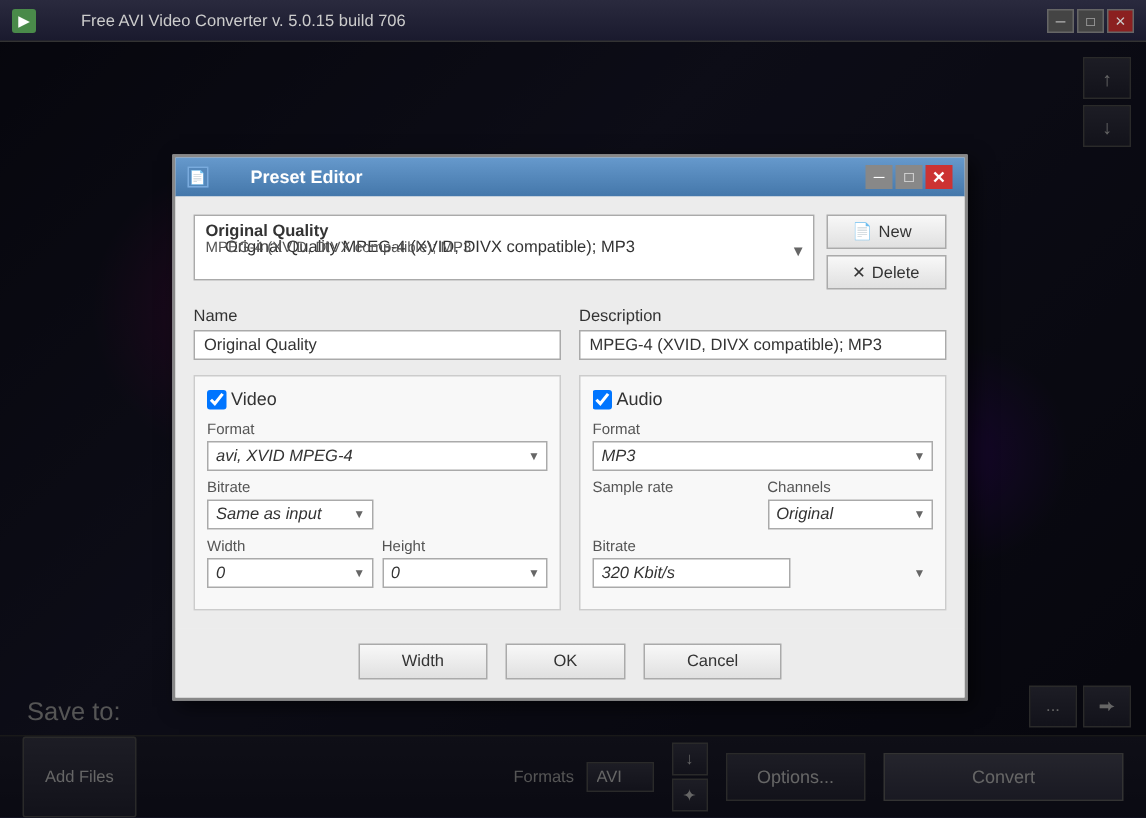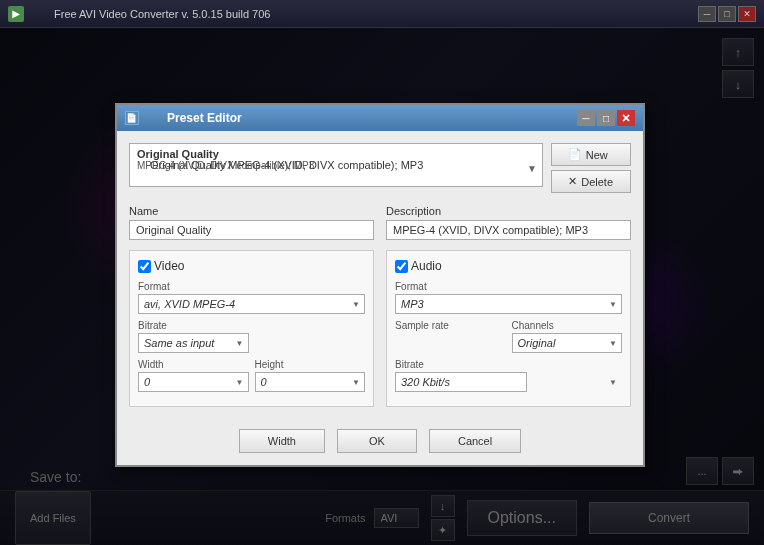--- a/index.html
+++ b/index.html
@@ -100,23 +100,23 @@
       color: #ccc;
       padding: 20px 14px;
       cursor: pointer;
       font-size: 11px;
       border-radius: 2px;
     }
 
     .save-section {
       position: absolute;
       bottom: 60px;
-      left: 30px;
+      left: 18px;
       color: #aaa;
-      font-size: 14px;
+      font-size: 17px;
     }
     .formats-select {
       background: linear-gradient(to bottom, #3a3a4a, #252535);
       border: 1px solid #555;
       color: #ccc;
       padding: 3px 20px 3px 6px;
       font-size: 11px;
       appearance: none;
       cursor: pointer;
     }
@@ -162,21 +162,21 @@
       justify-content: center;
       cursor: pointer;
       font-size: 11px;
     }
     .options-btn {
       background: linear-gradient(to bottom, #3a3a4a, #252535);
       border: 1px solid #555;
       color: #ccc;
       padding: 8px 20px;
       cursor: pointer;
-      font-size: 16px;
+      font-size: 12px;
       min-width: 80px;
     }
     .convert-btn {
       background: linear-gradient(to bottom, #4a4a5a, #333345);
       border: 1px solid #666;
       color: #ccc;
       padding: 8px 48px;
       cursor: pointer;
       font-size: 12px;
       min-width: 160px;

